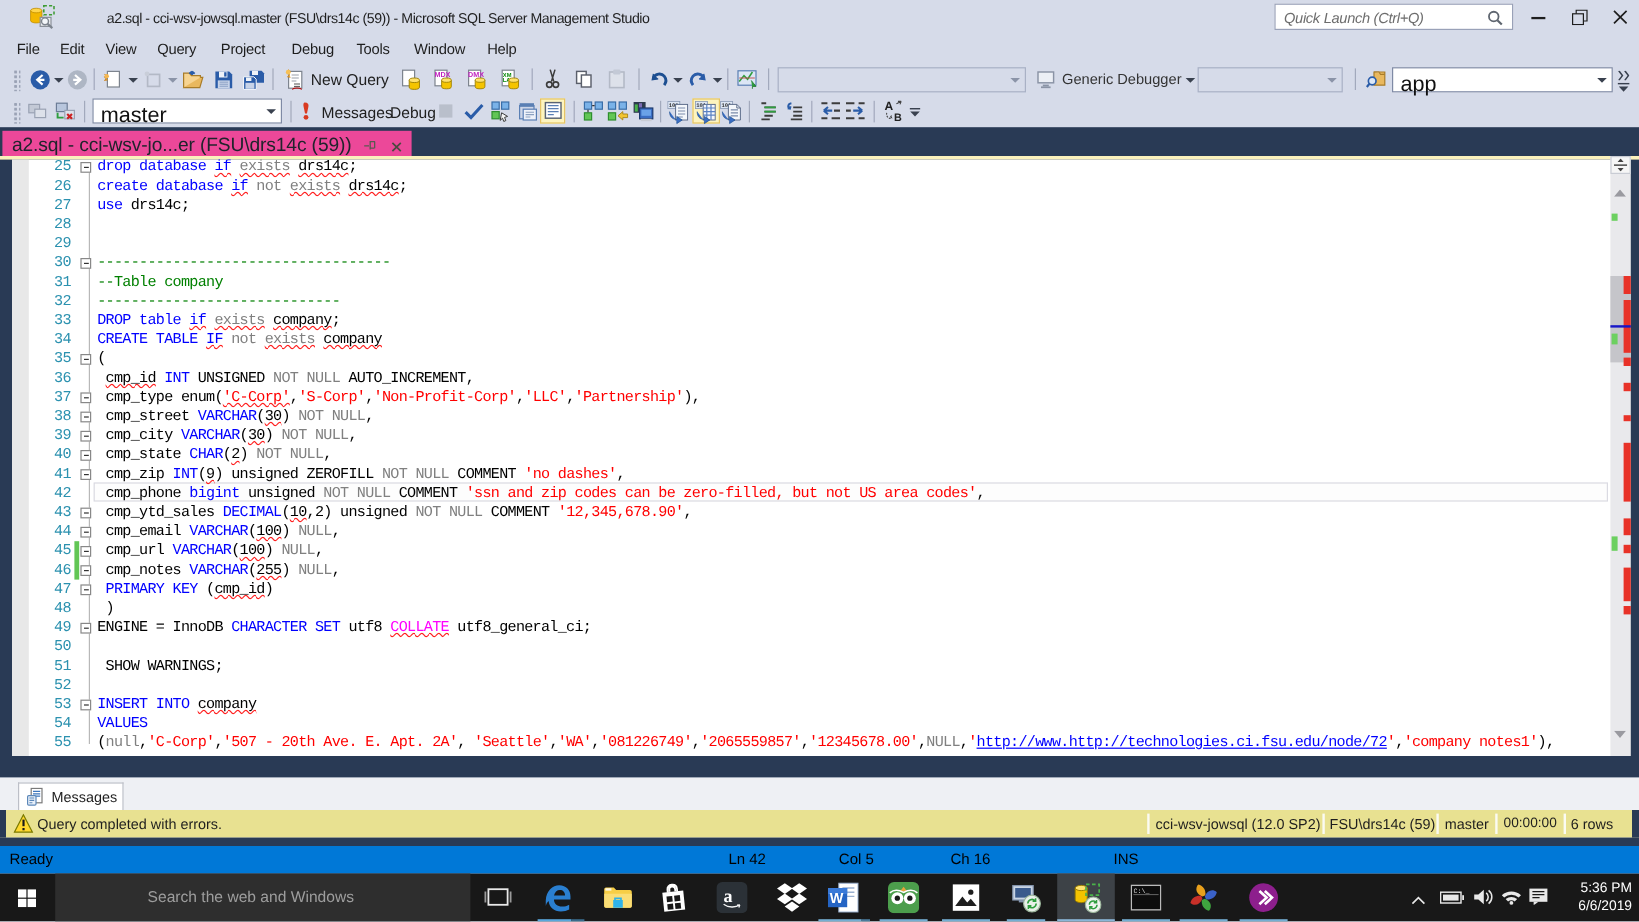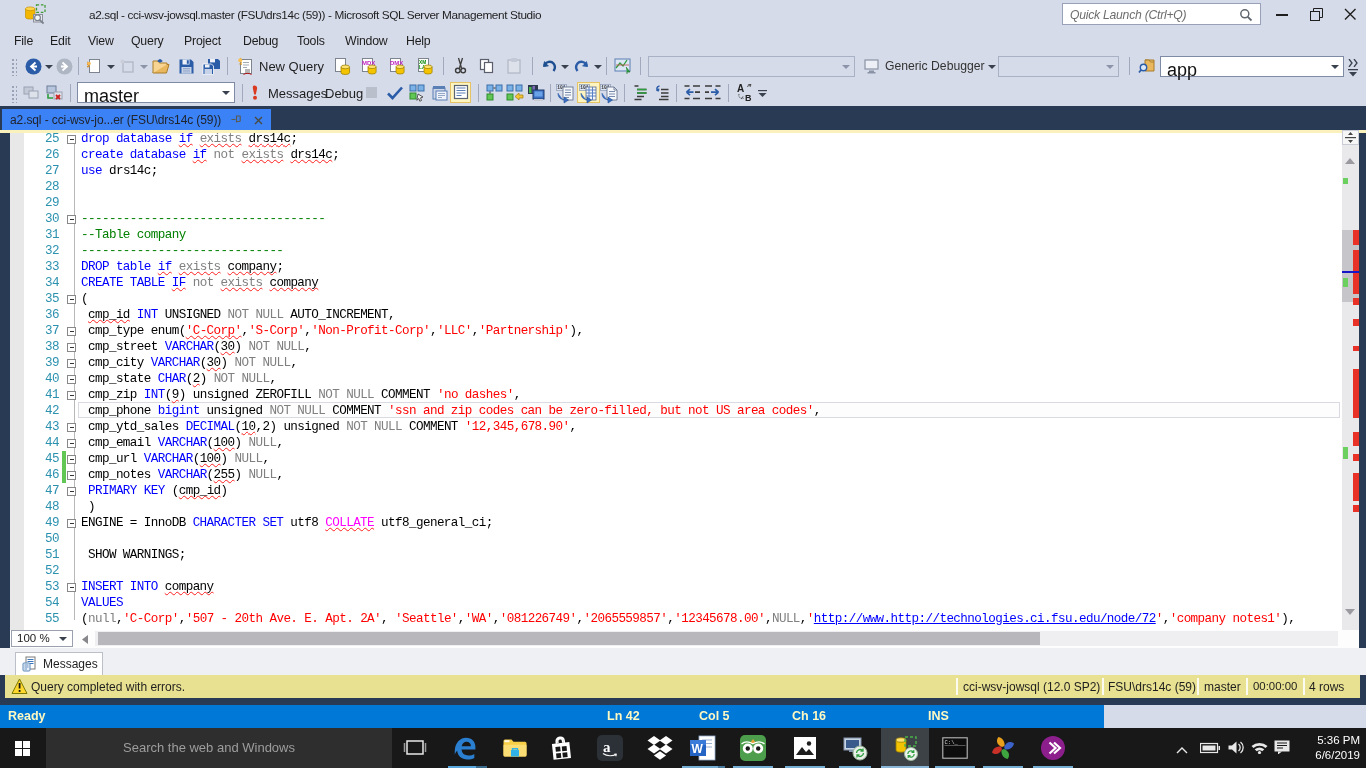--- a/index.html
+++ b/index.html
@@ -25,21 +25,21 @@
 .combo { position:absolute; height:21px; border:1px solid #a9b1c5; }
 .combo.wht { background:#fff; border:1px solid #7f8aa5; }
 .combotxt { position:absolute; left:6px; top:3px; font-size:18px; color:#111; }
 .car { position:absolute; width:0; height:0; border-left:4px solid transparent; border-right:4px solid transparent; border-top:4px solid #39414f; }
 .car.grey { border-top-color:#8b94a8; }
 .tbtxt { position:absolute; top:6px; font-size:13px; color:#1e1e1e; }
 .hl { background:#fdf4bf; border:1px solid #e5c365; }
 
 
 #mdi { position:absolute; left:0; top:106px; width:1366px; height:542px; background:#293a55; }
-#tab1 { position:absolute; left:2px; top:3px; height:21px; background:#3b82f6; color:#20242c; font-size:12px; letter-spacing:-0.1px; padding:4px 8px 0 8px; white-space:nowrap; }
+#tab1 { position:absolute; left:2px; top:3px; height:21px; background:#ec4899; color:#20242c; font-size:16px; letter-spacing:-0.1px; padding:4px 8px 0 8px; white-space:nowrap; }
 #tabline { position:absolute; left:0; top:24px; width:1366px; height:3px; background:#faf1bc; }
 #editor { position:absolute; left:10px; top:27px; width:1333px; height:497px; background:#ffffff; overflow:hidden; }
 #indmargin { position:absolute; left:0; top:0; width:14px; height:497px; background:#e8e8e8; }
 #foldline { position:absolute; left:64px; top:2px; width:1px; height:485px; background:#b8b8b8; }
 #code { position:absolute; left:0px; top:-2px; width:1330px; font-family:"Liberation Mono", monospace; font-size:12.6px; line-height:16px; letter-spacing:-0.58px; white-space:pre; color:#000; }
 .row { height:16px; position:relative; }
 .num { display:inline-block; width:49px; text-align:right; color:#2b91af; }
 .txt { display:inline-block; padding-left:22px; }
 .row i { font-style:normal; }
 .k { color:#0000ff; }
@@ -71,21 +71,21 @@
 #msgtab { position:absolute; left:15px; top:4px; width:88px; height:23px; background:#fff; border:1px solid #bcbfc7; border-bottom:none; font-size:12px; color:#1e1e1e; }
 
 
 #ybar { position:absolute; left:0; top:675px; width:1366px; height:23px; background:#e8e191; }
 #ybar .edge { position:absolute; top:0; width:4px; height:23px; background:#293a55; }
 #ybar .t { position:absolute; top:5px; font-size:12px; color:#1e1e1e; white-space:nowrap; }
 #ybar .vs { position:absolute; top:3px; width:1.5px; height:17px; background:#fbfbf2; }
 #navystrip { position:absolute; left:0; top:698px; width:1366px; height:7px; background:#293a55; }
 
 
-#sbar { position:absolute; left:0; top:705px; width:1104px; height:23px; background:#0078d7; color:#fef9c3; font-size:12.5px;font-weight:bold; }
+#sbar { position:absolute; left:0; top:705px; width:1366px; height:23px; background:#0078d7; color:#000000; font-size:12.5px; }
 #sbar span { position:absolute; top:4px; }
 
 
 #taskbar { position:absolute; left:0; top:728px; width:1366px; height:40px; background:#181818; }
 #tsearch { position:absolute; left:46px; top:0; width:346px; height:40px; background:#2e2e2e; }
 #tsearch span { position:absolute; left:77px; top:12px; font-size:13px; color:#9d9d9d; }
 .tk { position:absolute; top:0; width:48px; height:40px; }
 .uline { position:absolute; bottom:0; height:2px; background:#76aed3; }
 #clock { position:absolute; right:6px; top:5px; text-align:right; font-size:11.5px; color:#fff; line-height:15px; }
 </style>
@@ -442,33 +442,20 @@
     <svg class="abs" style="left:3px;top:476px" width="10" height="6" viewBox="0 0 10 6">
         <path d="M5 6 L10 0 H0 Z" fill="#9a9aa0"></path>
       </svg>
   </div>
   <div id="splitbtn">
       <svg style="margin:1px auto" width="11" height="11" viewBox="0 0 11 11">
         <path d="M5.5 0 L8 3 H3 Z M5.5 11 L3 8 H8 Z" fill="#444"></path>
         <rect x="0" y="5" width="11" height="1.2" fill="#444"></rect>
       </svg>
     </div>
-  <div id="zoomrow">
-    <div id="zoomcombo">
-        <span style="position:absolute;left:5px;top:1px">100 %</span>
-        <span class="car" style="right:5px;top:6px"></span>
-      </div>
-    <svg class="abs" style="left:72px;top:5px" width="6" height="9" viewBox="0 0 6 9">
-        <path d="M6 0 L0 4.5 L6 9 Z" fill="#87878c"></path>
-      </svg>
-    <div id="htrack">
-        <div id="hthumb"></div>
-
-    </div>
-  </div>
 </div>
 
 <div id="msgpanel">
   <div id="msgtab">
     <svg class="abs" style="left:6px;top:3px" width="16" height="16" viewBox="0 0 16 16">
         <rect x="4" y="1" width="9" height="12" fill="#fff" stroke="#7a7a7a"></rect>
         <path d="M5.5 3.5 h6 M5.5 5.5 h6 M5.5 7.5 h6" stroke="#3b76bd" stroke-width="1"></path>
         <rect x="1" y="7" width="7" height="8" rx="1" fill="#e8f0fa" stroke="#5b87b8"></rect>
         <path d="M2.5 9 h4 M2.5 11 h4 M2.5 13 h2.5" stroke="#5b87b8" stroke-width="0.9"></path>
       </svg>
@@ -487,21 +474,21 @@
     <span class="edge" style="left:1360px;width:6px"></span>
   <span class="vs" style="left:956px"></span>
   <span class="t" style="left:963px">cci-wsv-jowsql (12.0 SP2)</span>
   <span class="vs" style="left:1102px"></span>
   <span class="t" style="left:1108px">FSU\drs14c (59)</span>
   <span class="vs" style="left:1197px"></span>
   <span class="t" style="left:1204px">master</span>
   <span class="vs" style="left:1246px"></span>
   <span class="t" style="left:1253px;font-size:11.4px">00:00:00</span>
   <span class="vs" style="left:1303px"></span>
-  <span class="t" style="left:1309px">4 rows</span>
+  <span class="t" style="left:1309px">6 rows</span>
 </div>
 
 <div id="navystrip"></div>
 
 <div id="sbar">
   <span style="left:8px">Ready</span>
   <span style="left:607px">Ln 42</span>
   <span style="left:699px">Col 5</span>
   <span style="left:792px">Ch 16</span>
   <span style="left:928px">INS</span>

